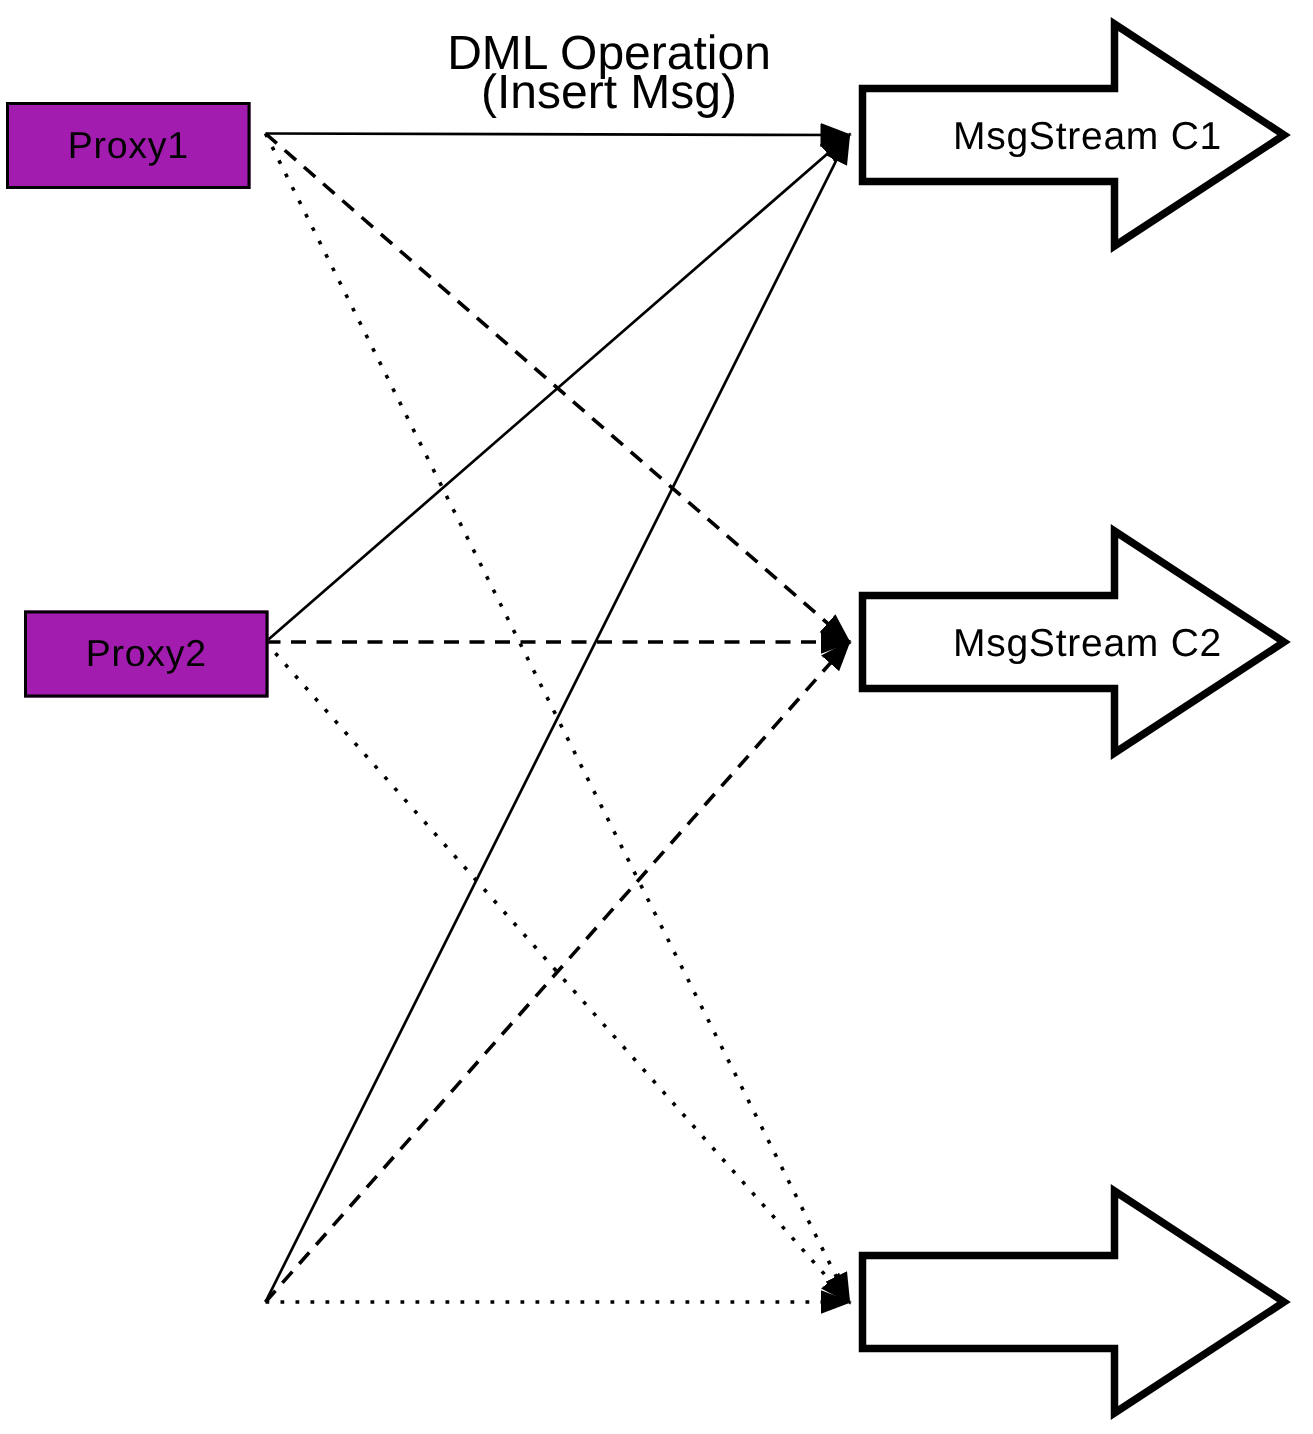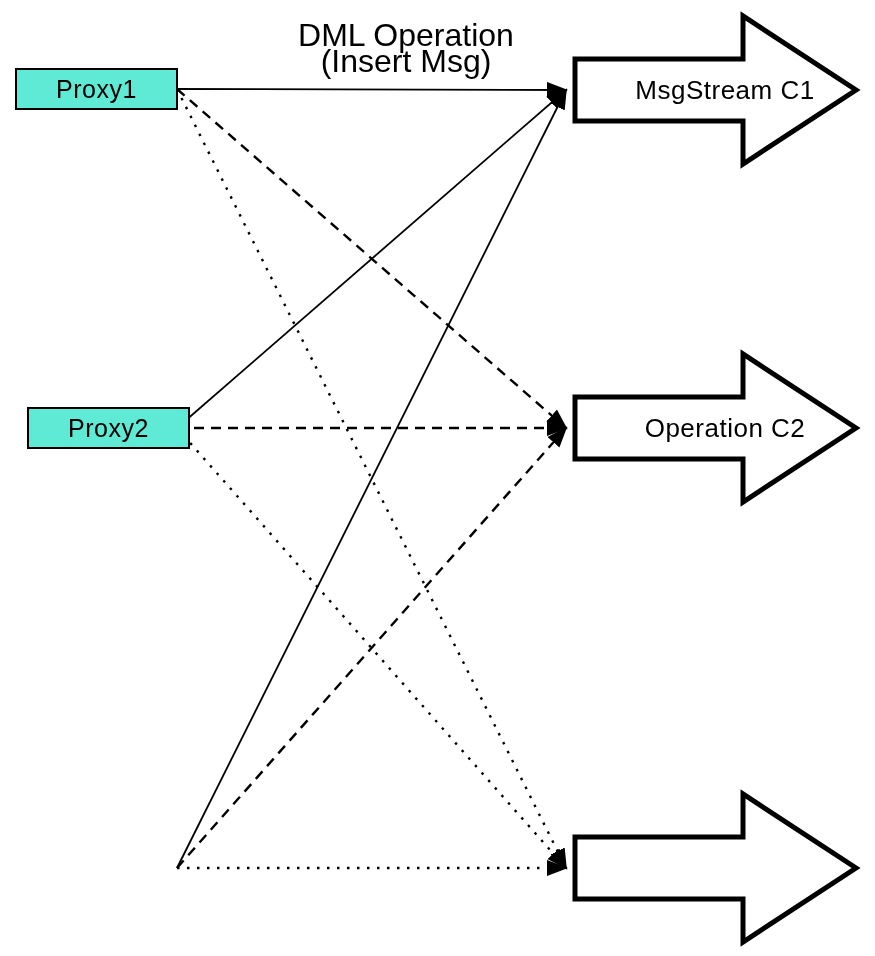--- a/index.html
+++ b/index.html
@@ -36,26 +36,26 @@
     left: 256px;
     top: 22px;
     width: 300px;
     text-align: center;
     font-size: 32px;
     line-height: 26px;
     white-space: nowrap;
   }
   .proxy-box {
     position: absolute;
-    left: 15px;
+    left: 4px;
     width: 163px;
-    height: 42px;
+    height: 58px;
     box-sizing: border-box;
     border: 2px solid #000000;
-    background: #5eead4;
+    background: #a21caf;
     display: flex;
     align-items: center;
     justify-content: center;
     font-size: 25px;
     letter-spacing: 0.5px;
   }
   #proxy1 { top: 68px; }
   #proxy2 { top: 407px; margin-left: 12px; }
   #proxyk { top: 847px; }
   .stream-label {
@@ -103,15 +103,15 @@
 
   <div class="title">
     <div>DML Operation</div>
     <div>(Insert Msg)</div>
   </div>
 
   <div class="proxy-box" id="proxy1">Proxy1</div>
   <div class="proxy-box" id="proxy2">Proxy2</div>
 
   <div class="stream-label" id="label-c1">MsgStream C1</div>
-  <div class="stream-label" id="label-c2">Operation C2</div>
+  <div class="stream-label" id="label-c2">MsgStream C2</div>
 
 </div>
 
 </body></html>

